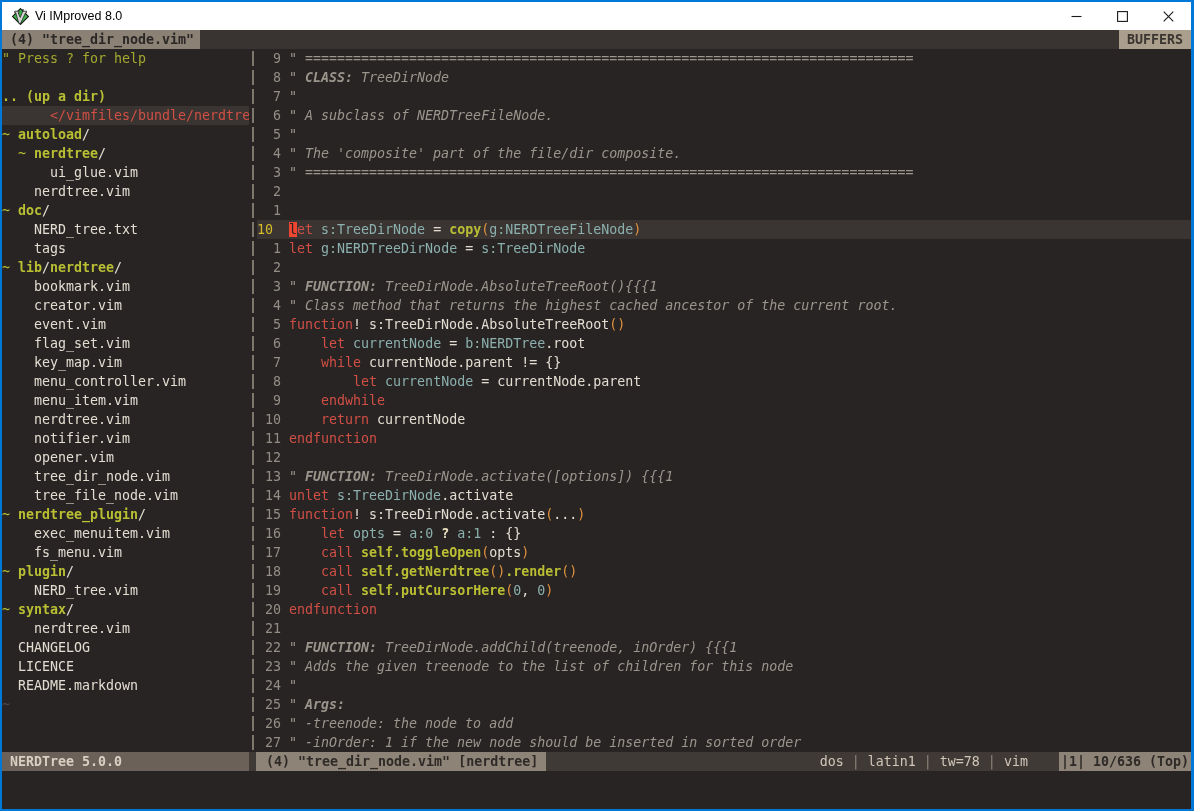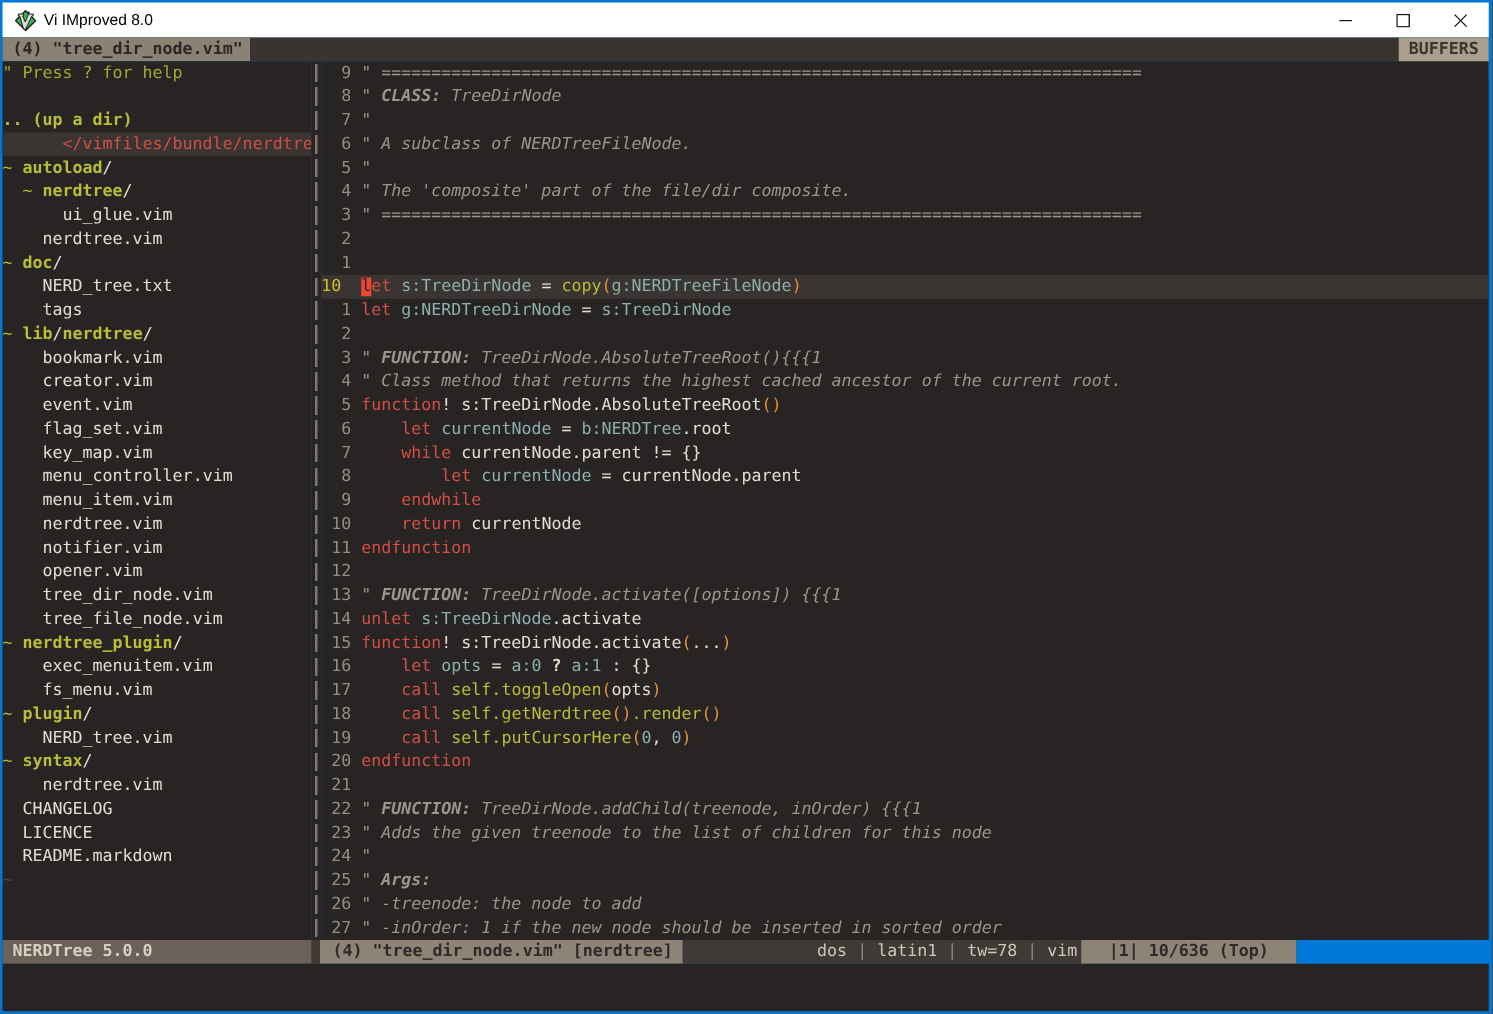--- a/index.html
+++ b/index.html
@@ -23,40 +23,40 @@
   .editor{position:absolute;left:257px;top:49px;width:934px;height:703px;background:var(--bg);}
   .row{height:19px;white-space:pre;}
   .row.cur{background:var(--cursorline);}
   .nerdtree .row{padding-left:0;}
   .ln{display:inline-block;width:32px;color:var(--linenr);white-space:pre;}
   .row.cur .ln{color:var(--curnum);}
   .s-c{color:var(--comment);font-style:italic;}
   .s-cb{color:var(--comment);font-style:italic;font-weight:bold;}
   .s-r{color:var(--red);}
   .s-t{color:var(--teal);}
-  .s-o{color:var(--olive);font-weight:normal;}
+  .s-o{color:var(--olive);font-weight:bold;}
   .s-p{color:var(--orange);}
   .s-w{color:var(--fg);}
   .s-q{color:var(--pale);font-weight:bold;}
   .s-h{color:var(--nhelp);}
   .s-a{color:var(--nyellow);}
   .s-d{color:var(--nyellow);font-weight:bold;}
   .s-f{color:var(--fg);}
   .s-rp{color:var(--red);padding-left:48px;}
   .s-tl{color:var(--tilde);}
   .cursor-block{background:var(--cursor);color:var(--bg);}
-  .statusline{position:absolute;left:2px;top:752px;width:1035px;height:19px;background:var(--stmain-bg);white-space:pre;}
+  .statusline{position:absolute;left:2px;top:752px;width:1189px;height:19px;background:var(--stmain-bg);white-space:pre;}
   .st-nerd{position:absolute;left:0;top:0;width:247px;height:19px;background:var(--stnerd-bg);
            color:var(--stnerd-fg);font-weight:bold;padding-left:8px;box-sizing:border-box;}
   .st-file{position:absolute;left:254px;top:0;height:19px;background:var(--patch-bg);
            color:var(--patch-fg);font-weight:bold;padding:0 8px 0 10px;}
-  .st-rightwrap{position:absolute;right:0;top:0;height:19px;display:flex;}
+  .st-rightwrap{position:absolute;right:0;top:0;height:19px;display:flex;gap:28px;}
   .st-right{color:var(--stmain-fg);padding-right:3px;}
   .st-right .pipe{color:var(--stpipe);}
-  .st-pos{background:var(--patch-bg);color:var(--patch-fg);font-weight:bold;padding:0 22px;}
+  .st-pos{background:var(--patch-bg);color:var(--patch-fg);font-weight:bold;padding:0 2px;}
   .cmdline{position:absolute;left:2px;top:771px;width:1189px;height:38px;background:var(--bg);}
 </style>
 </head>
 <body>
 
 <div class="screen">
   <div class="titlebar">
     <svg class="vim-icon" viewBox="0 0 32 32">
       <polygon points="16,1 31,16 16,31 1,16" fill="#3cb44b" stroke="#1a1a1a" stroke-width="2"></polygon>
       <path d="M5,6 h8 v3 h-1.5 l4,9 6,-15 h-2 V6 h8 v3 h-2 L16,29 h-3 L7,9 H5 Z" fill="#d8d8d8" stroke="#1a1a1a" stroke-width="1.4"></path>

